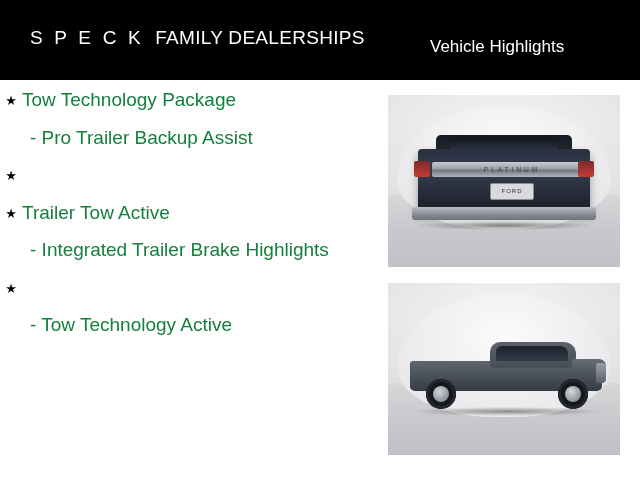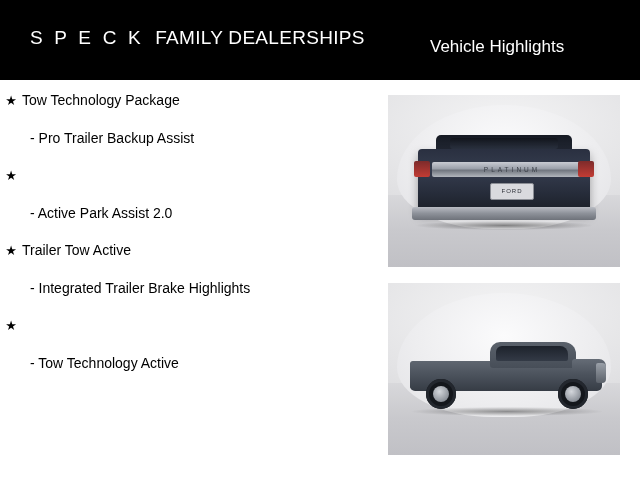--- a/index.html
+++ b/index.html
@@ -81,22 +81,22 @@
     color: #000000;
     font-size: 13px;
     line-height: 26px;
     padding-top: 1px;
   }
   .bullet-spacer {
     width: 22px;
     min-width: 22px;
   }
   .feature-text {
-    color: #000000;
-    font-size: 14px;
+    color: #15803d;
+    font-size: 19px;
     line-height: 26px;
     white-space: nowrap;
   }
   .feature-text.sub {
     padding-left: 8px;
   }
 
   
   .photo {
     position: absolute;
@@ -358,24 +358,20 @@
 
       <div class="feature-row">
         <div class="bullet-spacer"></div>
         <div class="feature-text sub">- Pro Trailer Backup Assist</div>
       </div>
 
       <div class="feature-row">
         <div class="bullet-star">★</div>
       </div>
 
-      <div class="feature-row">
-        <div class="bullet-spacer"></div>
-        <div class="feature-text sub">- Active Park Assist 2.0</div>
-      </div>
 
       <div class="feature-row">
         <div class="bullet-star">★</div>
         <div class="feature-text">Trailer Tow Active</div>
       </div>
 
 
       <div class="feature-row">
         <div class="bullet-spacer"></div>
         <div class="feature-text sub">- Integrated Trailer Brake Highlights</div>

